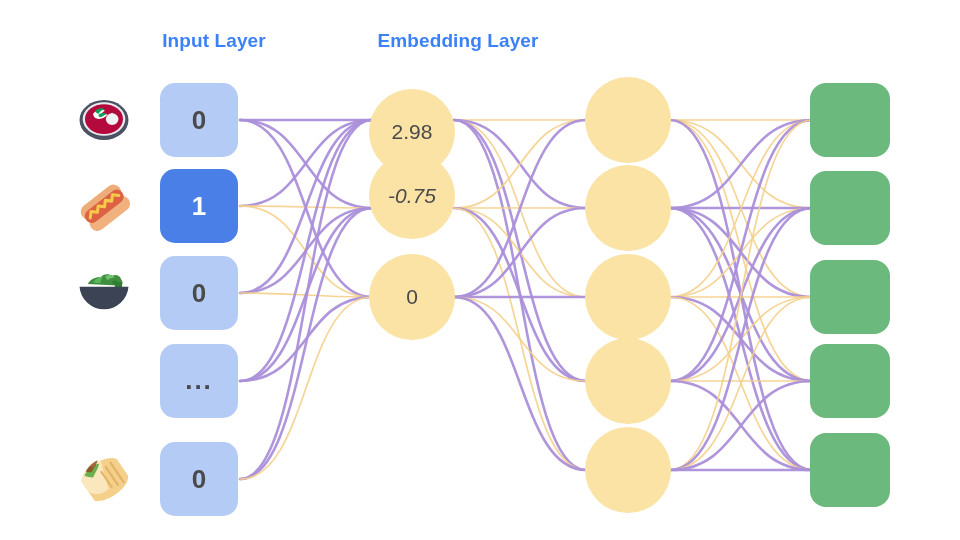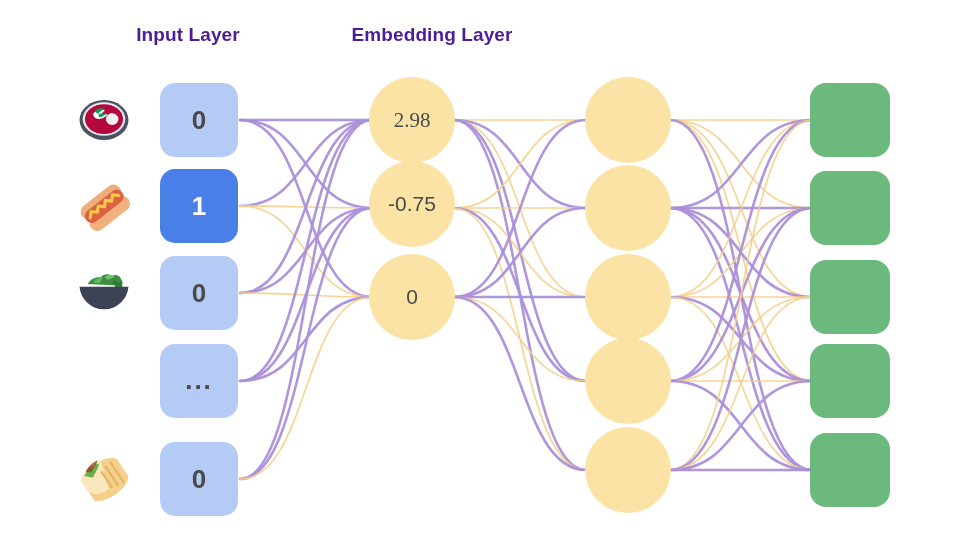--- a/index.html
+++ b/index.html
@@ -23,26 +23,27 @@
     width: 960px;
     height: 540px;
   }
 
   
   .layer-title {
     position: absolute;
     font-family: "Liberation Sans", sans-serif;
     font-size: 19px;
     font-weight: bold;
-    color: #4c1d95;
+    color: #3b82f6;
     letter-spacing: 0.1px;
     white-space: nowrap;
     text-align: center;
     transform: translateX(-50%);
-    top: 24px;
+    top: 30px;
+    margin-left: 26px;
   }
   #title-input    { left: 188px; }
   #title-embed    { left: 432px; }
   #title-output   { left: 856px; }
 
   
   #edges-svg {
     position: absolute;
     left: 0;
     top: 0;
@@ -255,24 +256,24 @@
           <line x1="34" y1="24" x2="34" y2="44"></line>
           <line x1="41" y1="22" x2="41" y2="46"></line>
           <line x1="48" y1="21" x2="48" y2="47"></line>
         </g>
       </g>
     </svg>
       </div>
       <div class="input-box state-off" style="top: 479px;">
         <span>0</span>
       </div>
-      <div class="node-circle embed" style="top: 120px; font-family: Liberation Serif, serif;">
+      <div class="node-circle embed" style="top: 132px;">
         <span>2.98</span>
       </div>
-      <div class="node-circle embed" style="top: 204px;">
+      <div class="node-circle embed" style="top: 196px; font-style: italic;">
         <span>-0.75</span>
       </div>
       <div class="node-circle embed" style="top: 297px;">
         <span>0</span>
       </div>
       <div class="node-circle hidden" style="top: 120px;">
         <span></span>
       </div>
       <div class="node-circle hidden" style="top: 208px;">
         <span></span>

